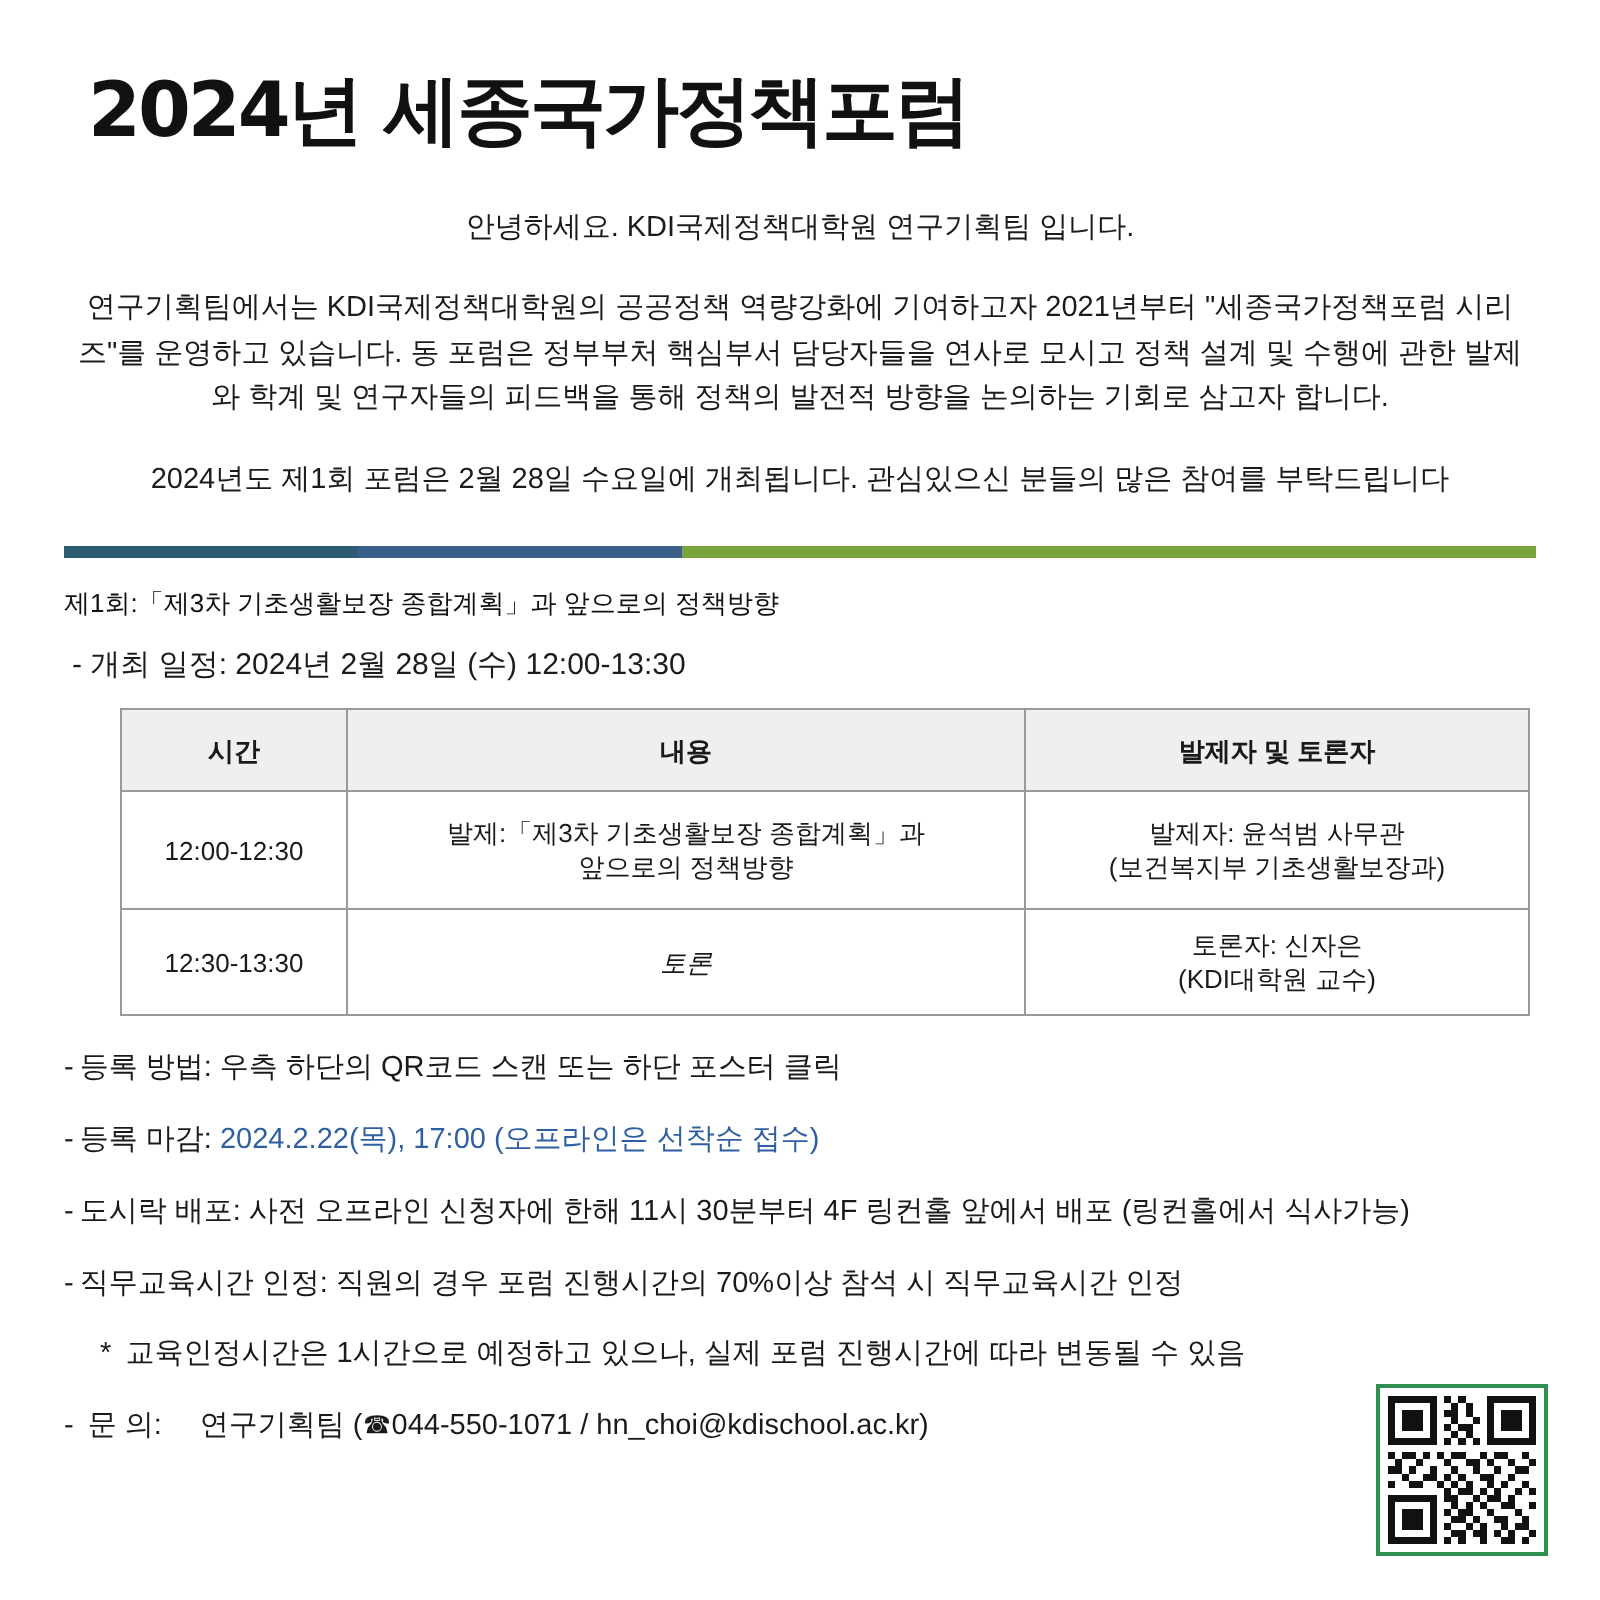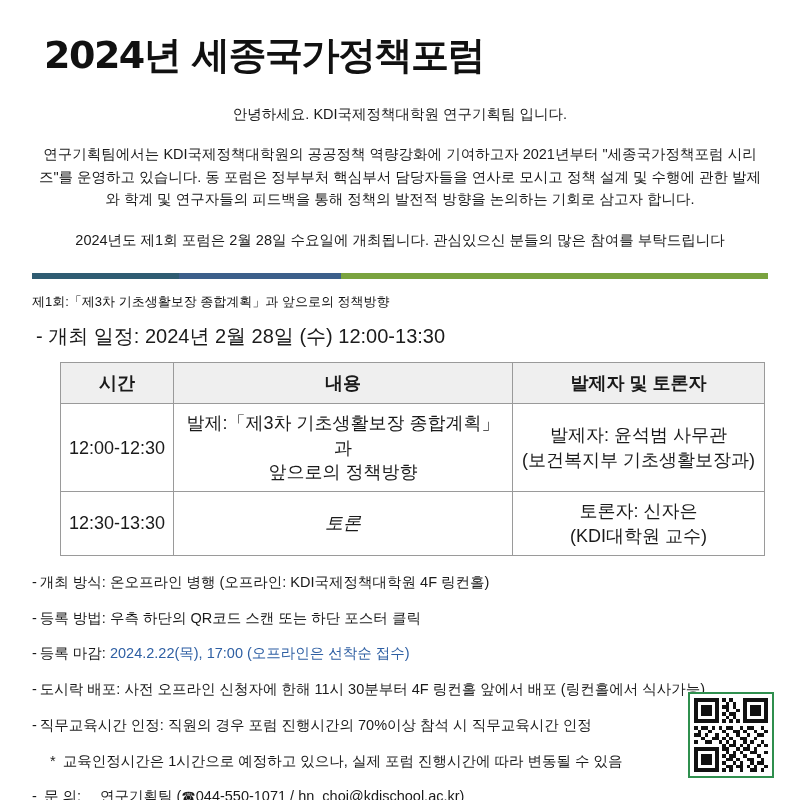--- a/index.html
+++ b/index.html
@@ -54,29 +54,29 @@
   .seg-2 { flex: 0 0 22%; background: #3c5f8a; }
   .seg-3 { flex: 1 1 auto; background: #7aa33f; }
 
   .section-title {
     font-size: 13px;
     font-weight: normal;
     color: #111111;
     margin: 4px 0 10px 0;
   }
   .schedule-line {
-    font-size: 20px;
+    font-size: 15px;
     margin: 12px 0 12px 4px;
     color: #1b1b1b;
   }
   table.agenda {
     border-collapse: collapse;
     margin: 0 0 0 28px;
     width: 705px;
-    font-size: 18px;
+    font-size: 13px;
   }
   table.agenda th, table.agenda td {
     border: 1px solid #9a9a9a;
     text-align: center;
     vertical-align: middle;
     padding: 7px 4px;
     line-height: 1.35;
   }
   table.agenda th {
     background: #efefef;
@@ -161,23 +161,20 @@
       <tr class="row2">
         <td class="time">12:30-13:30</td>
         <td class="content" style="white-space: pre-line; font-style: italic;">토론</td>
         <td style="white-space: pre-line;">토론자: 신자은
 (KDI대학원 교수)</td>
       </tr>
     </tbody>
   </table>
 
   <div class="notes">
-    <div class="note">
-      <span class="dash">-</span><span>개최 방식: 온오프라인 병행 (오프라인: KDI국제정책대학원 4F 링컨홀)</span>
-    </div>
     <div class="note">
       <span class="dash">-</span><span>등록 방법: 우측 하단의 QR코드 스캔 또는 하단 포스터 클릭</span>
     </div>
     <div class="note">
       <span class="dash">-</span><span>등록 마감: </span><span class="hl">2024.2.22(목), 17:00 (오프라인은 선착순 접수)</span>
     </div>
     <div class="note">
       <span class="dash">-</span><span>도시락 배포: 사전 오프라인 신청자에 한해 11시 30분부터 4F 링컨홀 앞에서 배포 (링컨홀에서 식사가능)</span>
     </div>
     <div class="note">

